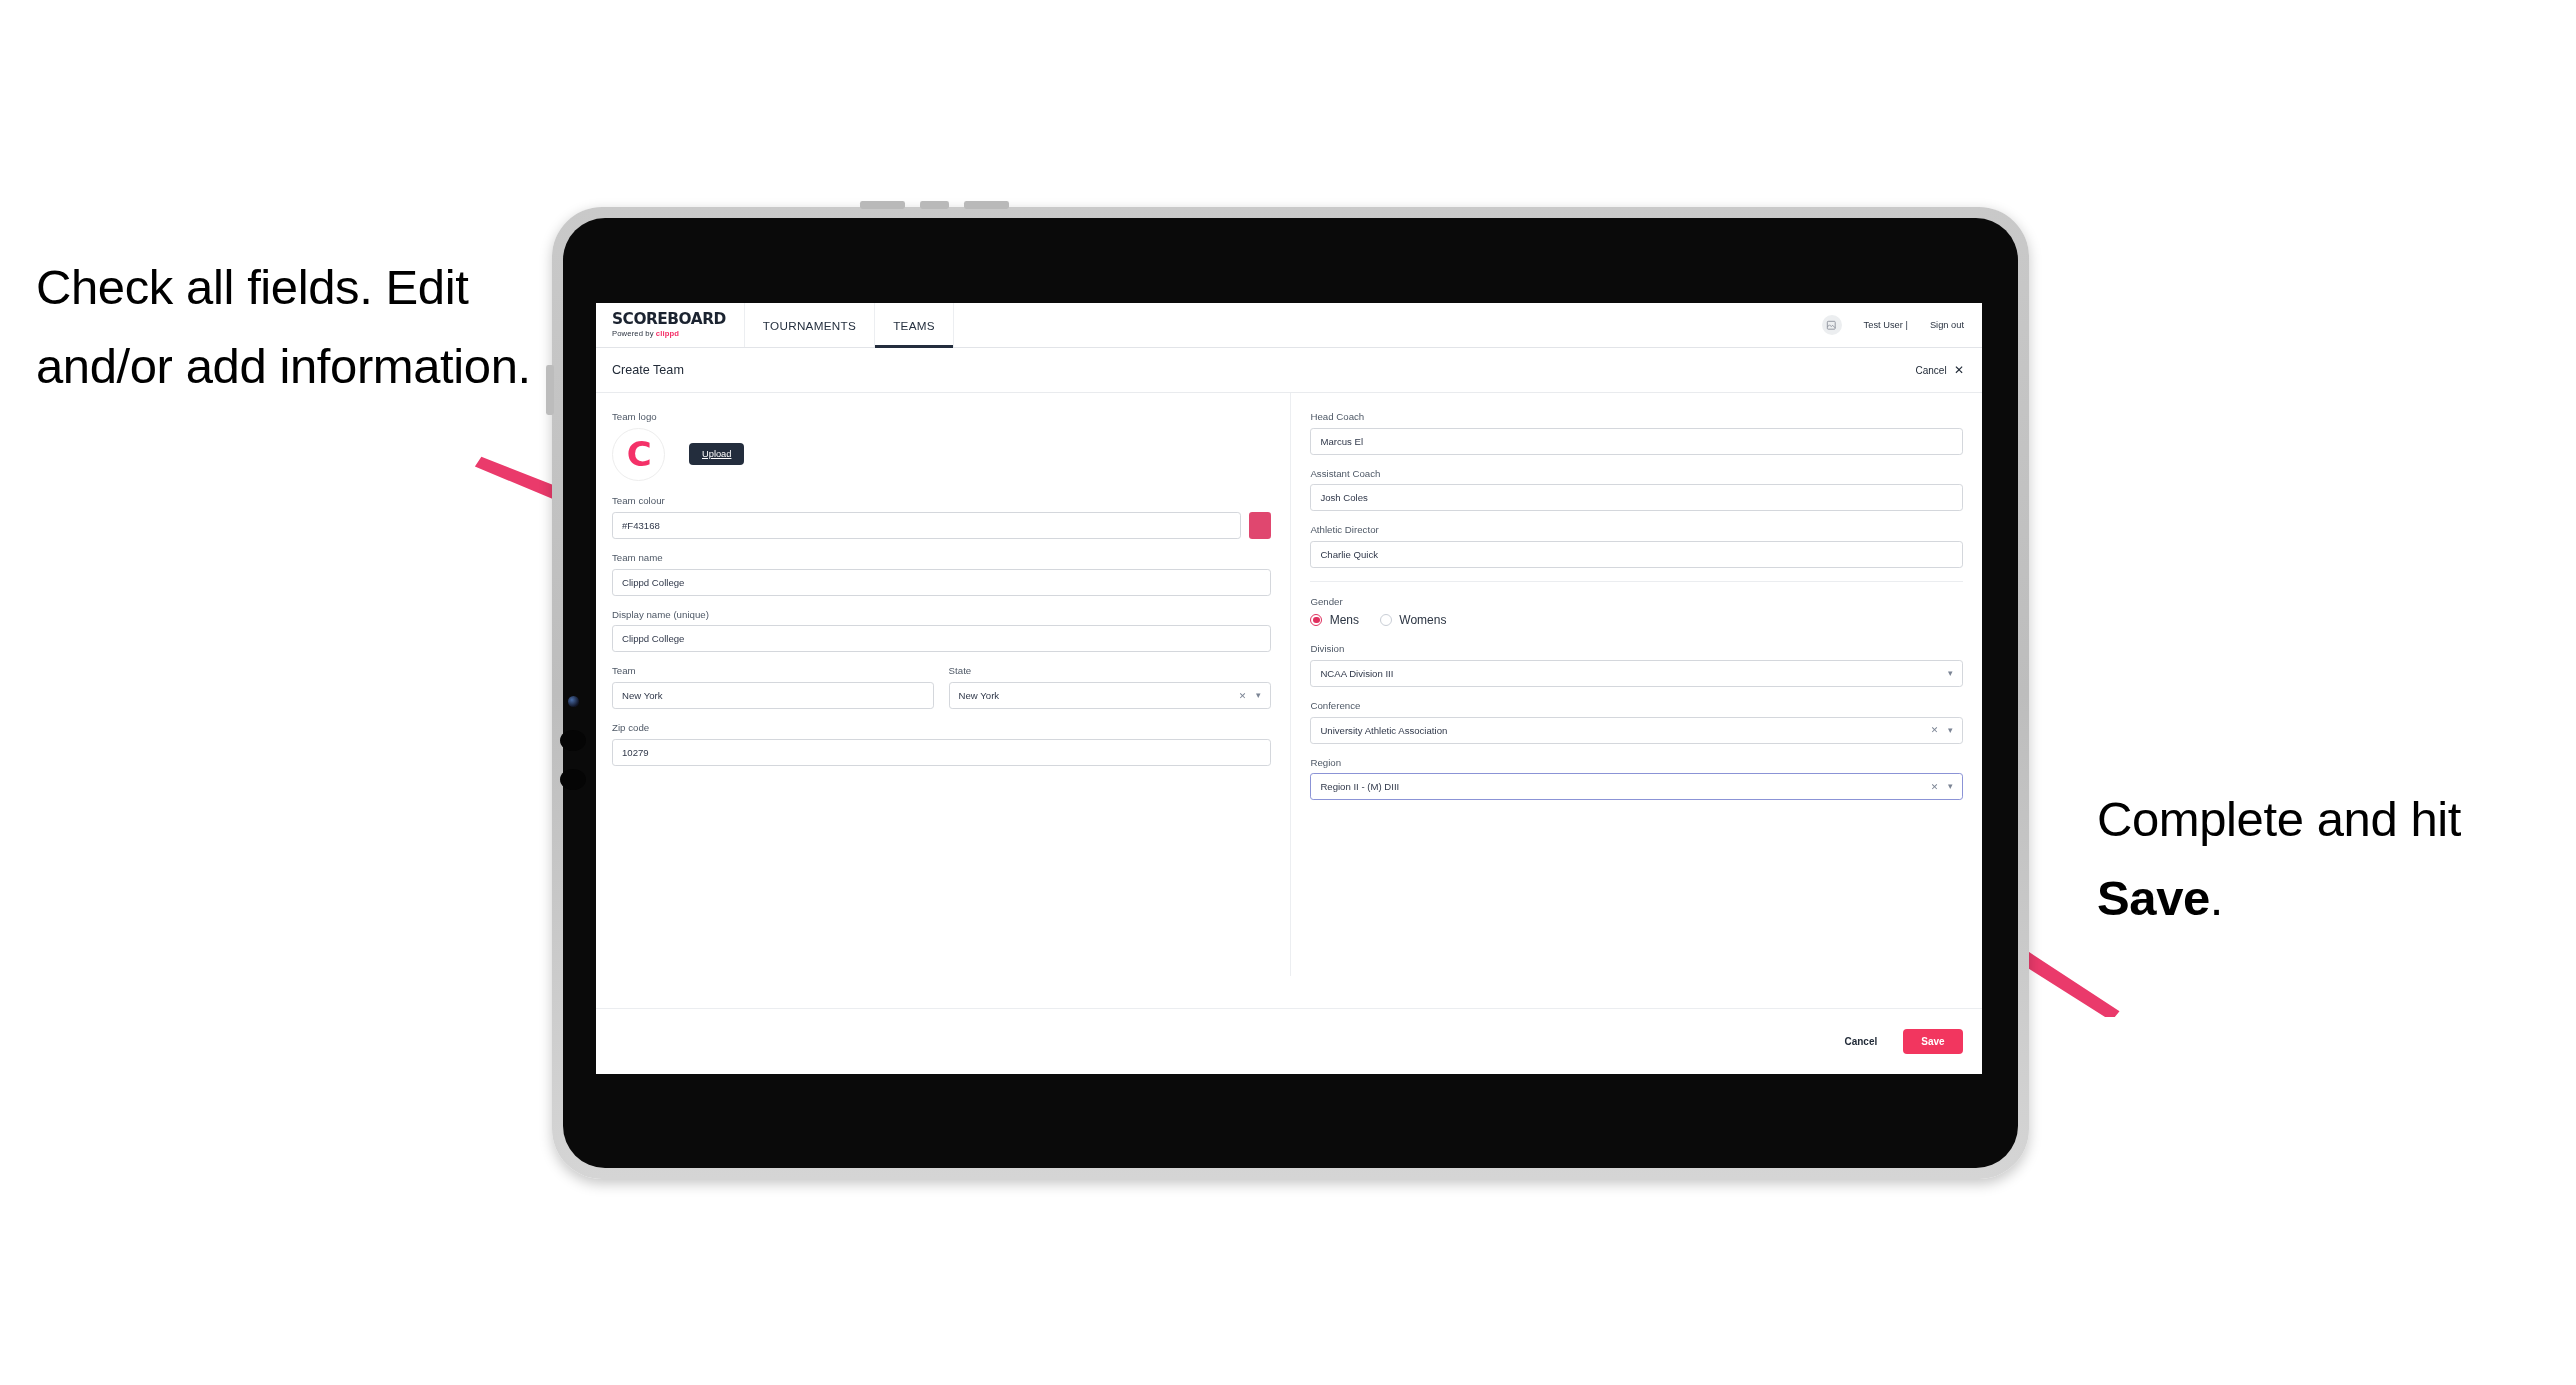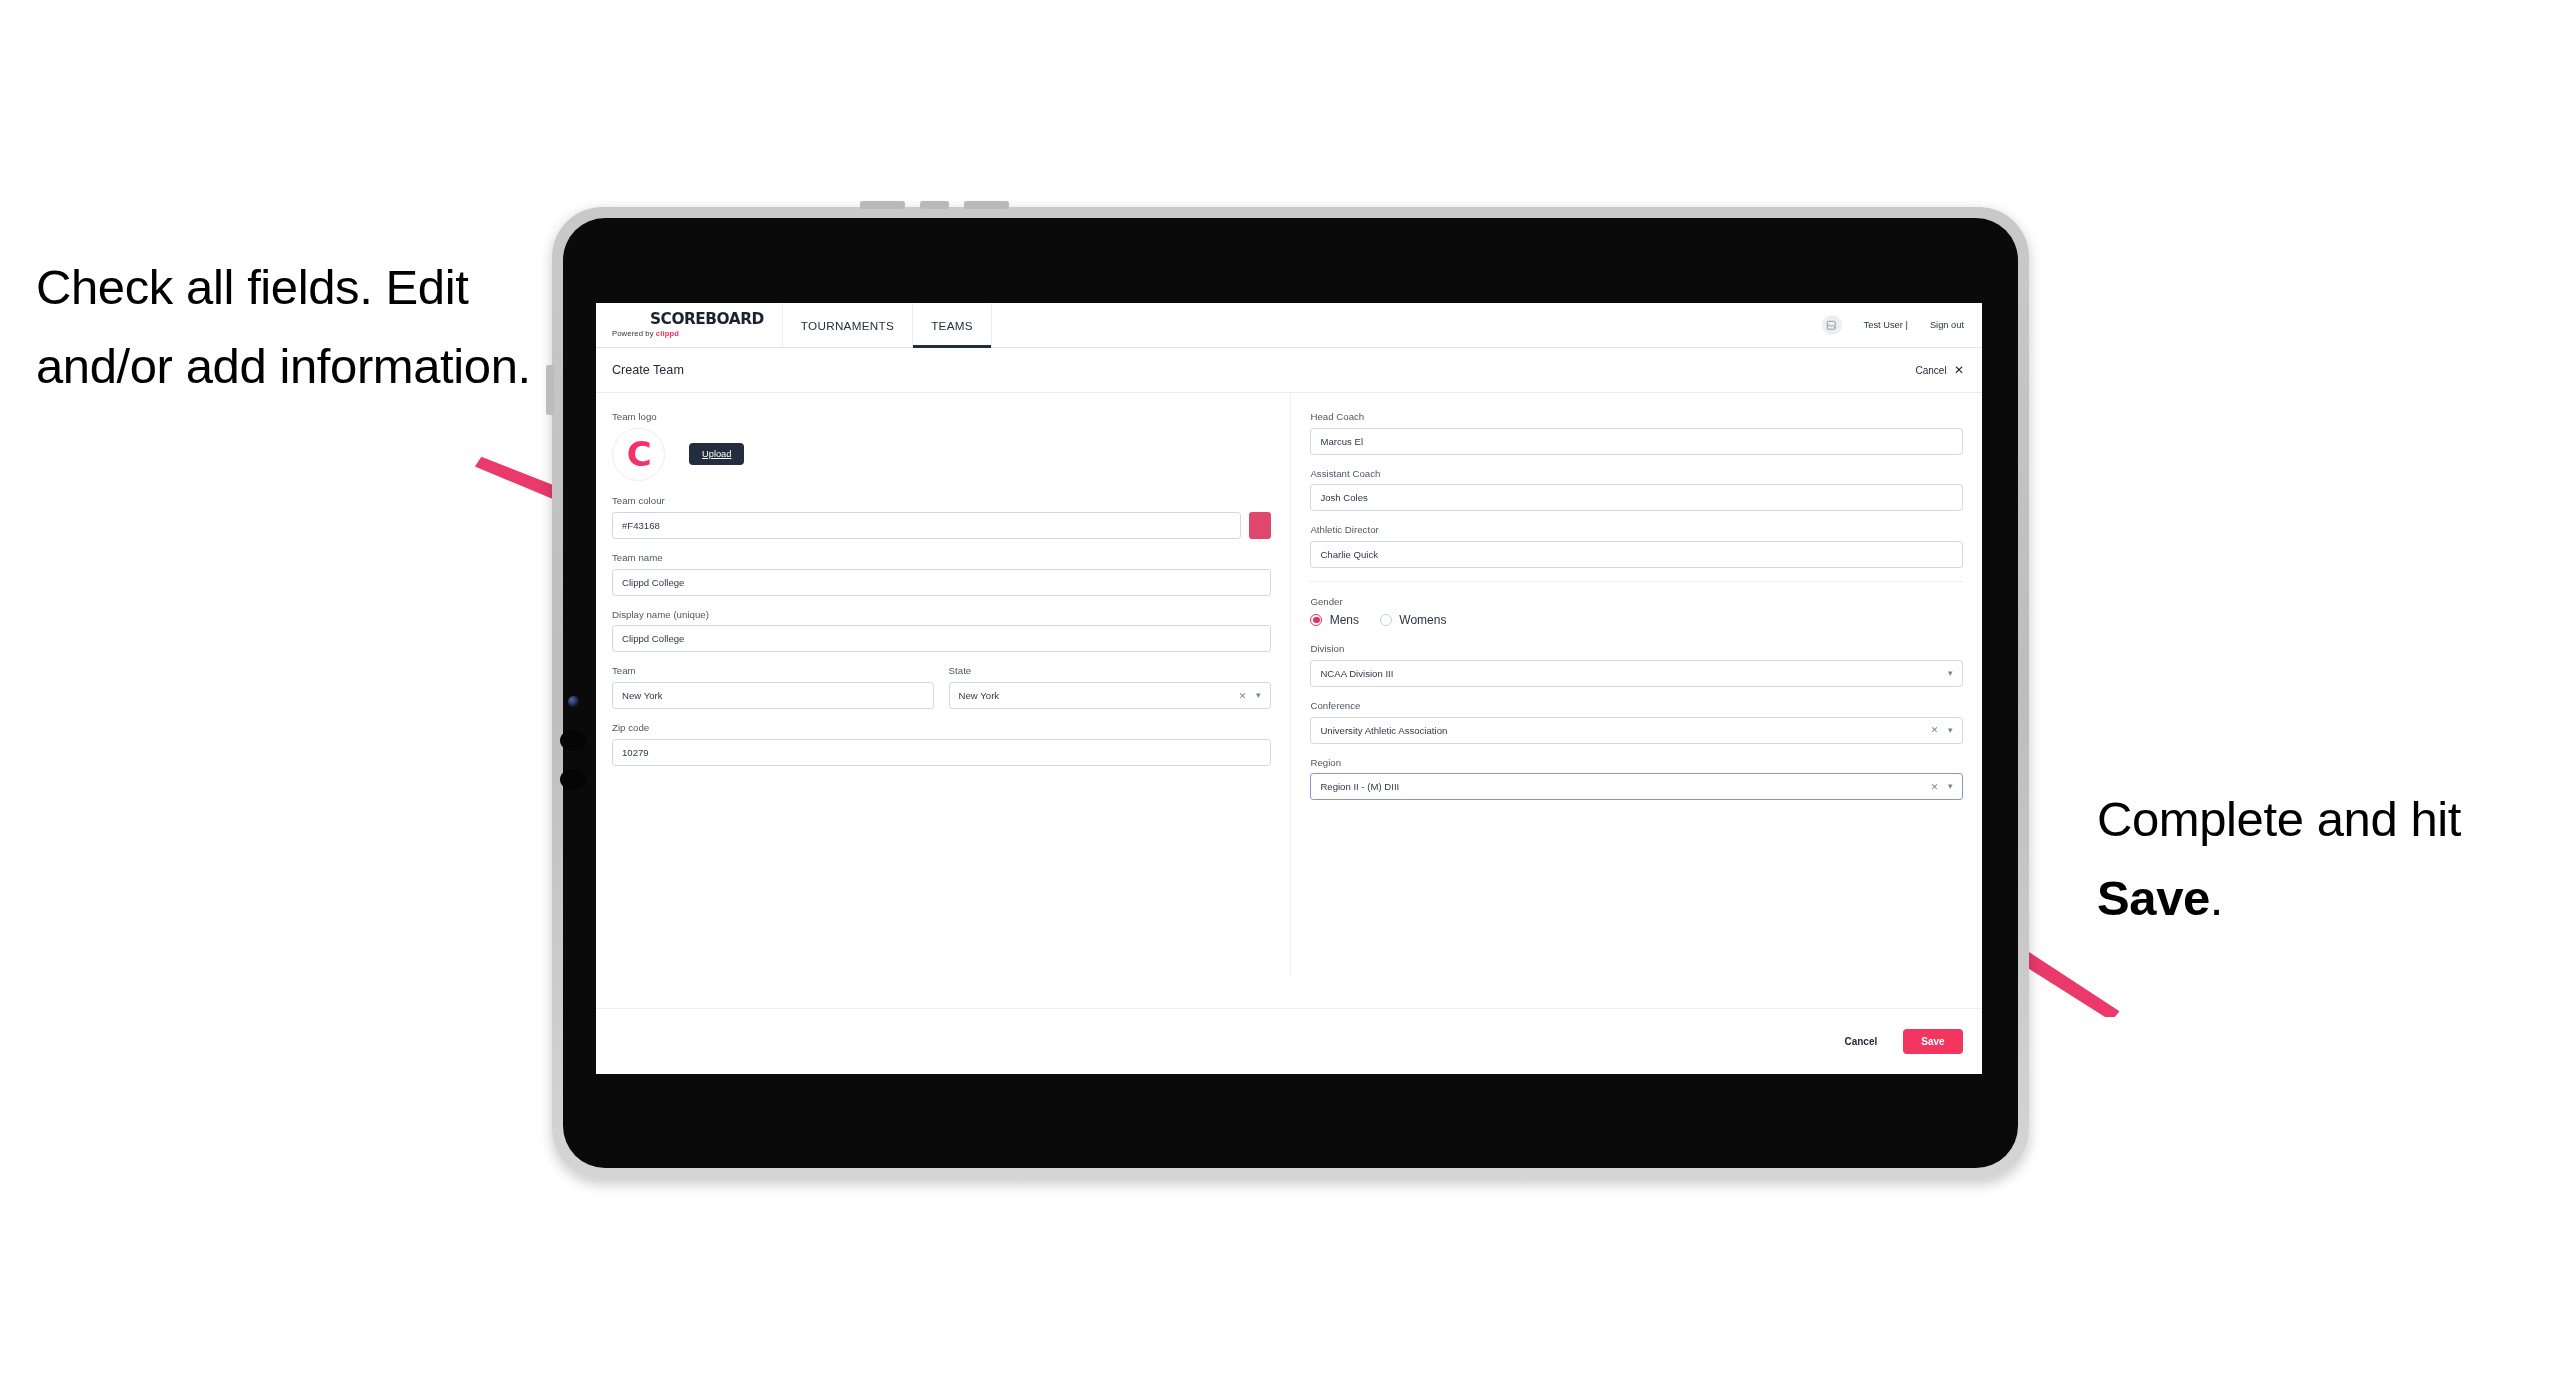--- a/index.html
+++ b/index.html
@@ -94,21 +94,20 @@
     padding: 0 18px 0 16px;
     border-right: 0.8px solid #eceef1;
   }
   .brand-name {
     font-family: "DejaVu Sans", sans-serif;
     font-weight: 700;
     font-size: 15.4px;
     letter-spacing: -0.5px;
     color: #1b2330;
     line-height: 1;
-    margin-left: 38px;
   }
   .brand-sub {
     margin-top: 2.4px;
     font-size: 7.7px;
     color: #2b3340;
     letter-spacing: 0.1px;
   }
   .brand-sub .pink { color: #f43168; font-weight: 700; }
   .navtabs { display: flex; align-items: stretch; }
   .navtab {

